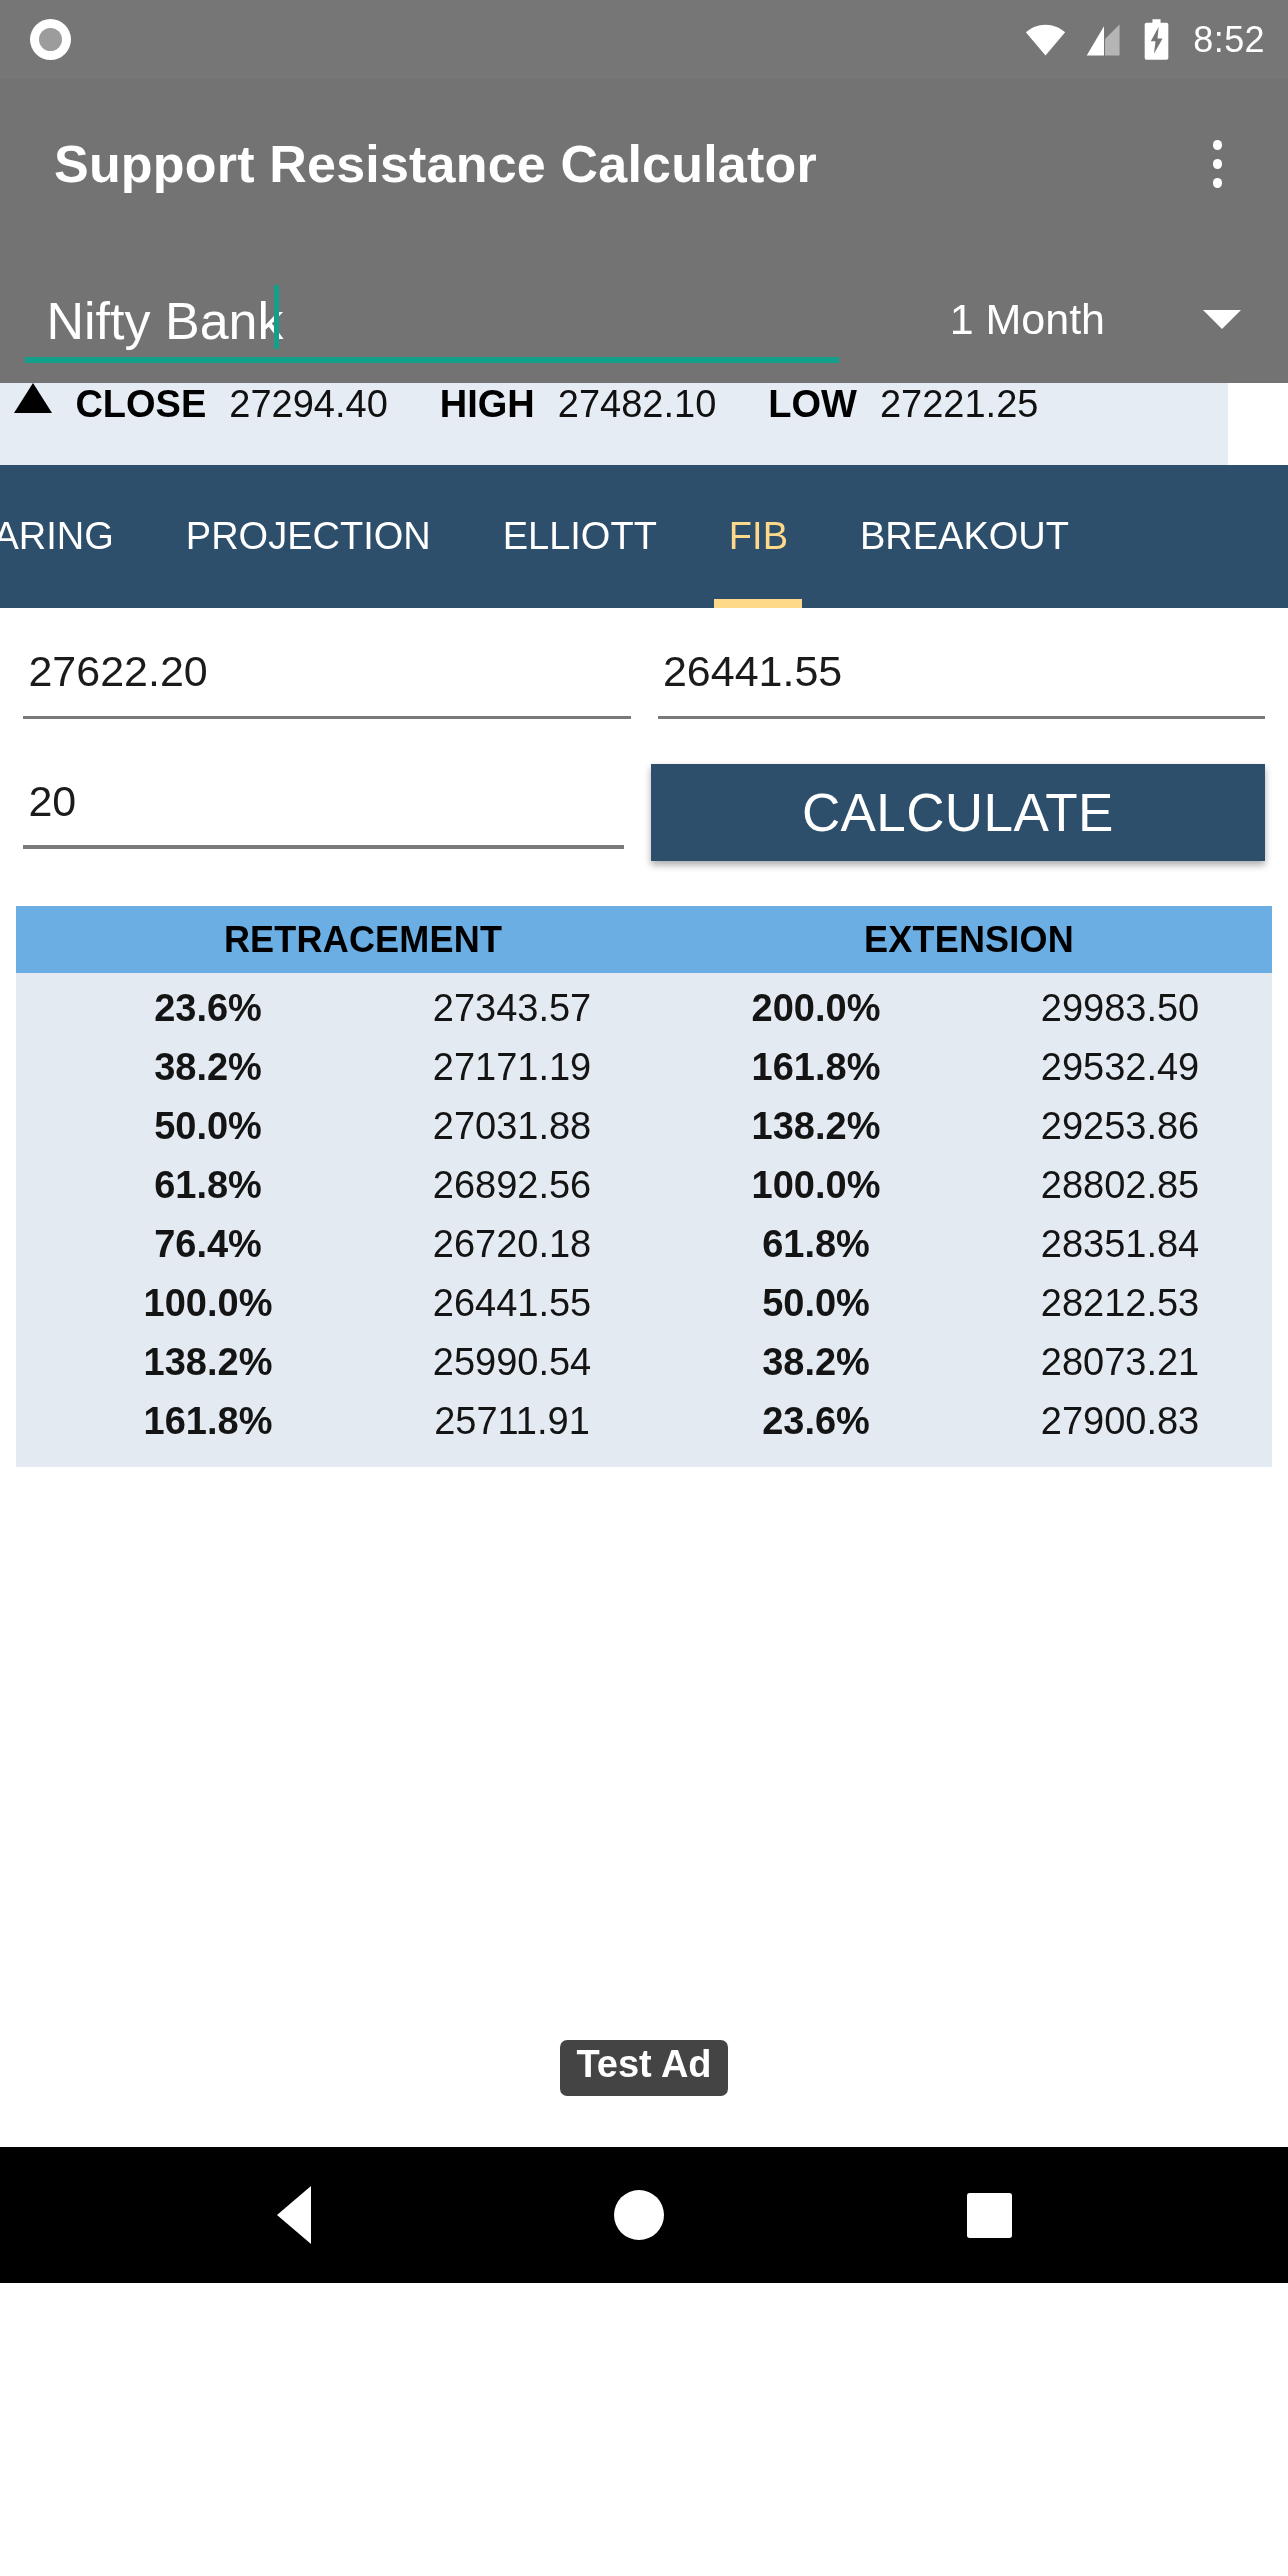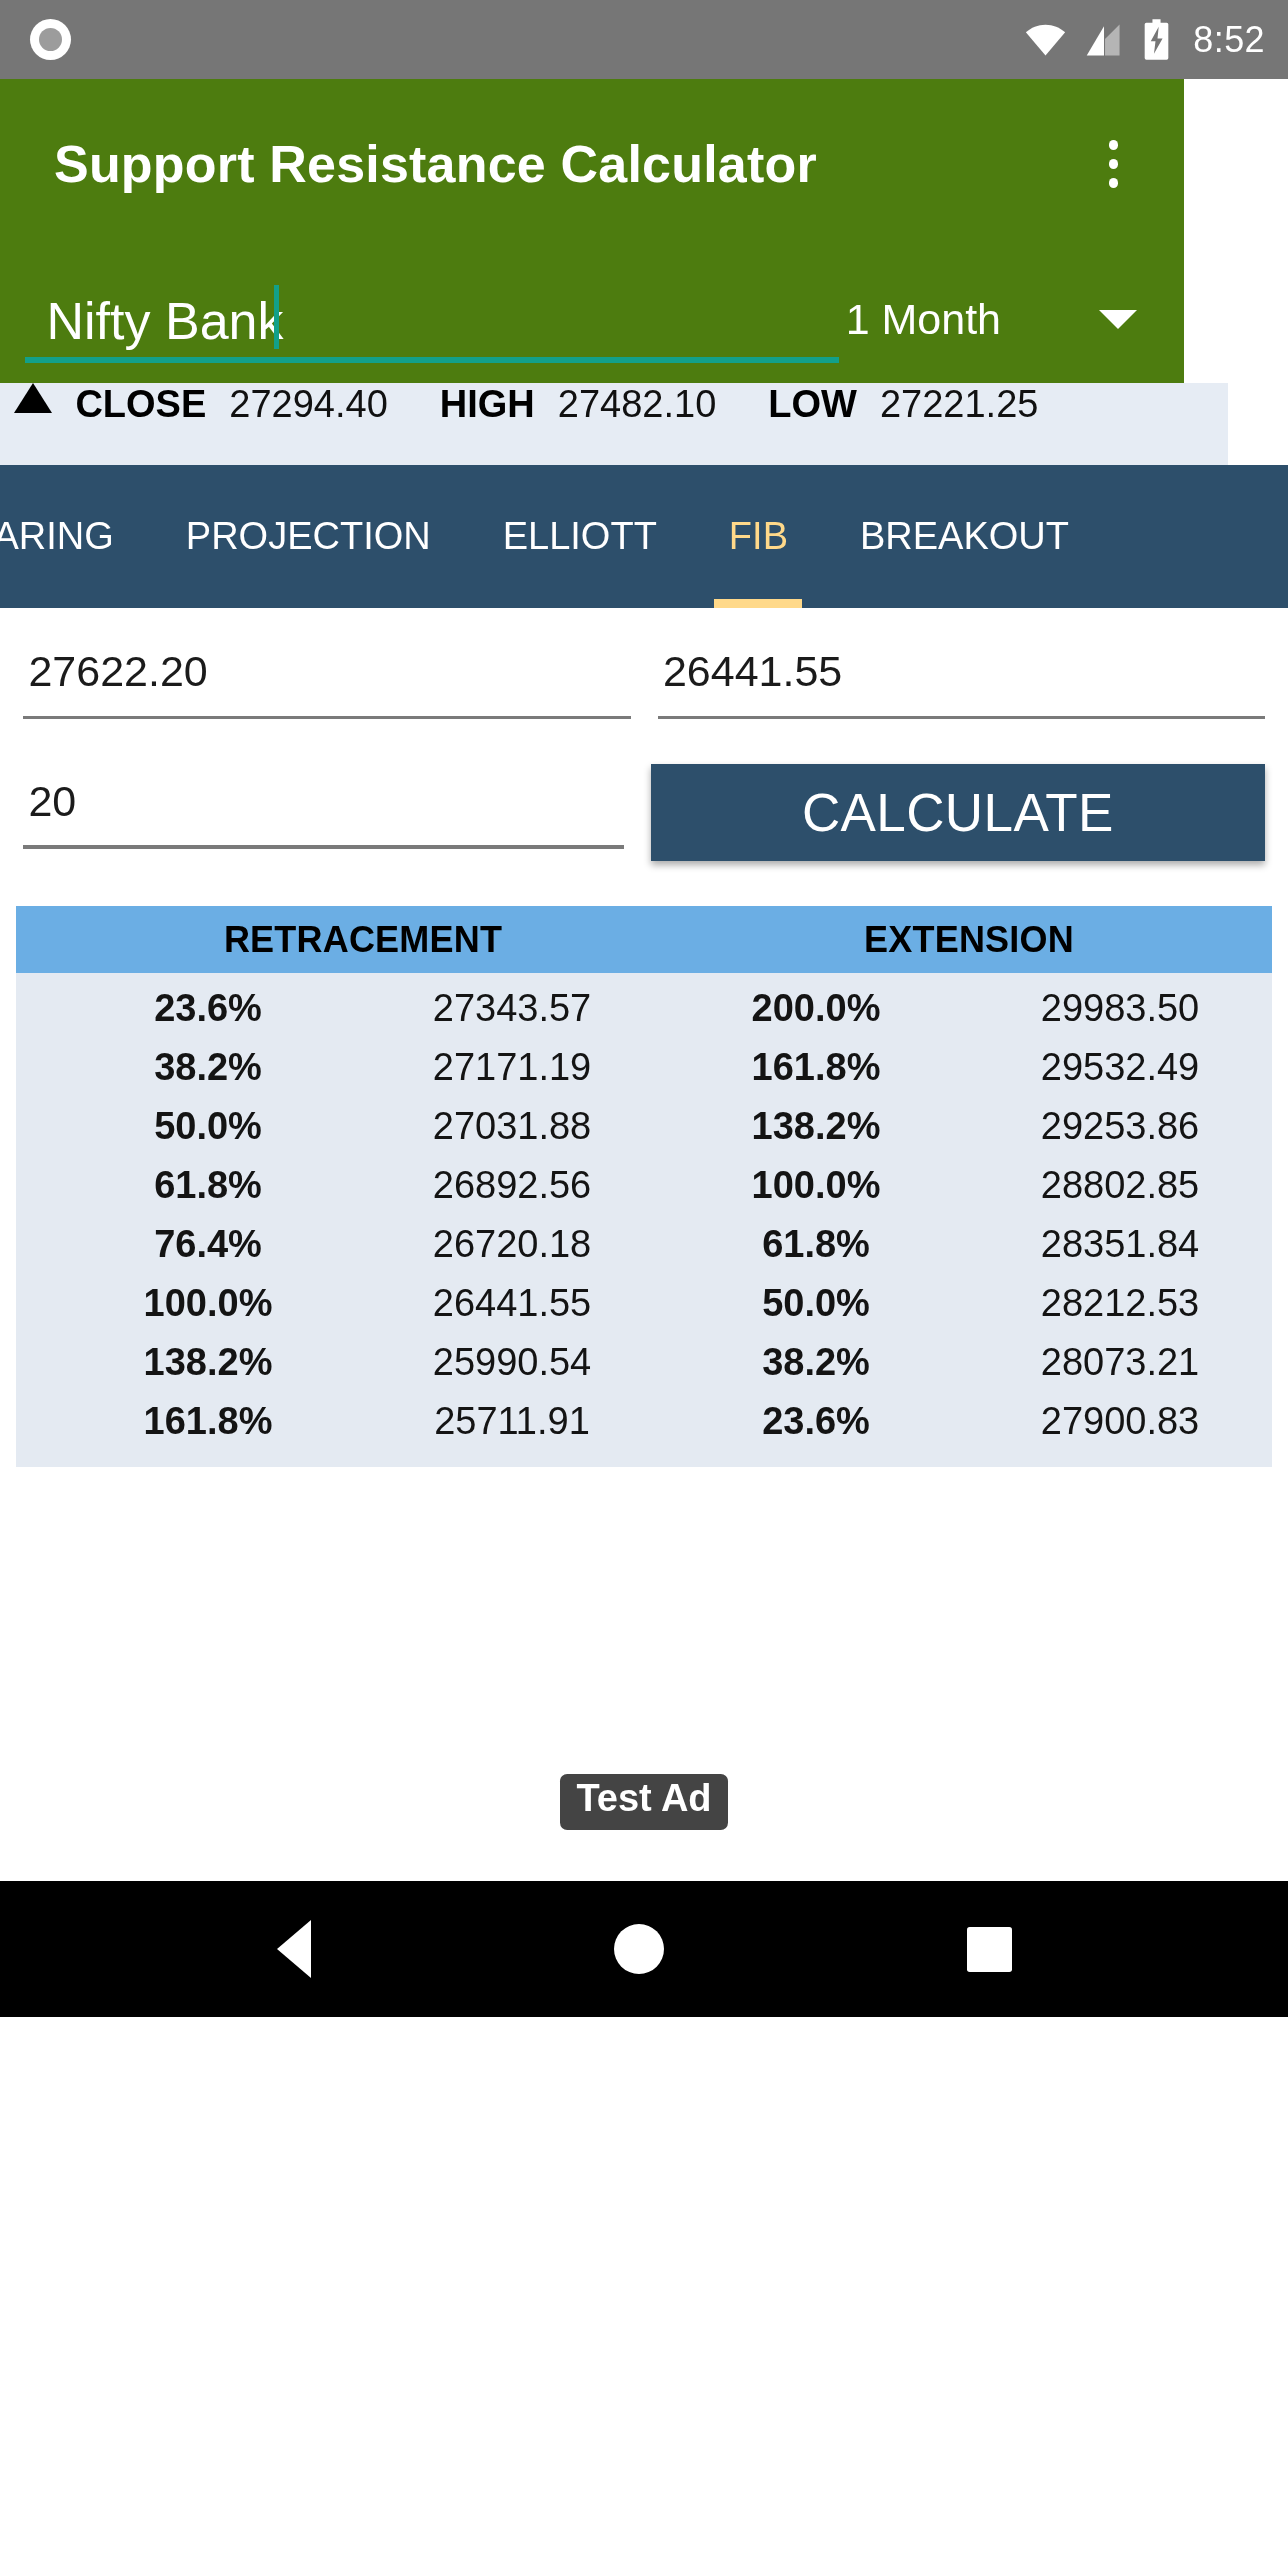--- a/index.html
+++ b/index.html
@@ -35,21 +35,21 @@
   .signal-icon{ width:38px;height:36px; display:block;}
   .battery-icon{ width:27px;height:41px; display:block;}
   .sb-time{
     color:#ffffff;font-size:36px;letter-spacing:0.4px;
     font-family:"Liberation Sans", sans-serif;
     margin-left:3.6px;
   }
 
   
   .appbar{
-    width:1184px;background:#4d7c0f;
+    width:1288px;background:#737373;
     padding:0;
   }
   .appbar-top{
     height:170px;display:flex;align-items:center;
     padding:0 39px 0 54px;
   }
   .app-title{
     color:#ffffff;font-size:52px;font-weight:bold;
     letter-spacing:0.2px;white-space:nowrap;
   }
@@ -137,21 +137,21 @@
     position:absolute;left:21.5px;right:21.5px;bottom:0;height:9px;background:#FFD98A;
   }
   .tab.active .tab-ind{ display:block; }
 
   
   .content{
     width:1288px;
     background:#ffffff;
     padding:0;
     position:relative;
-    height:1273px;
+    height:1539px;
   }
   .inputs{
     padding:39px 23px 0 23px;
   }
   .in-row{
     display:flex;gap:27px;align-items:flex-end;
   }
   .in-field{
     width:612px;position:relative;padding-bottom:9px;
   }

